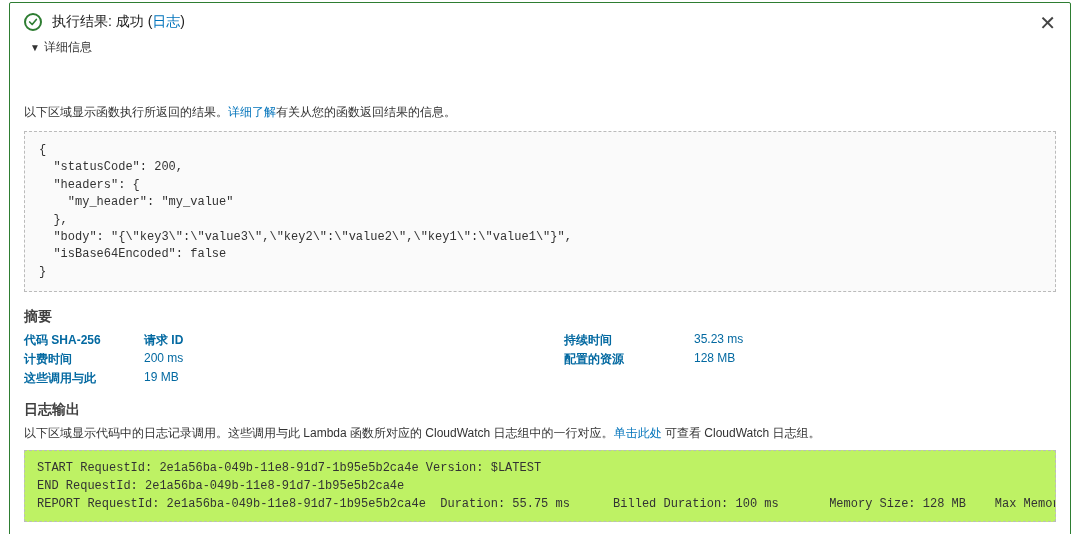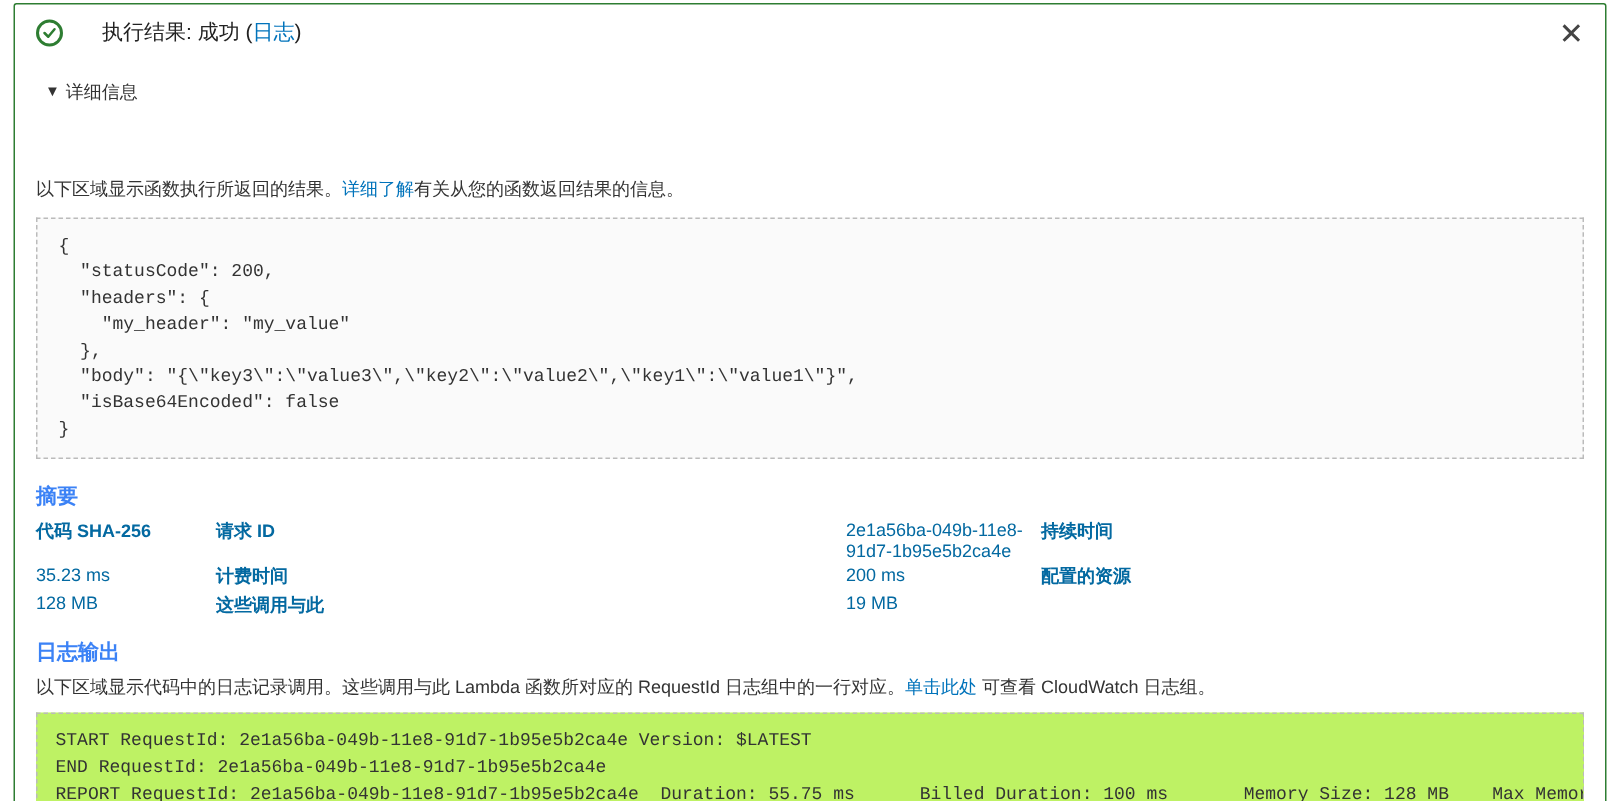--- a/index.html
+++ b/index.html
@@ -16,22 +16,21 @@
     width: 1062px;
     margin: 2px 9px;
     padding: 10px 14px 14px 14px;
     position: relative;
   }
   .header-row {
     display: flex;
     align-items: center;
     font-size: 14px;
     color: #222;
-    margin-bottom: 22px;
-    gap: 16px;
+    margin-bottom: 8px;
   }
   .check-icon {
     width: 18px; height: 18px;
     border: 2px solid #2e7d32;
     border-radius: 50%;
     display: inline-flex;
     align-items: center;
     justify-content: center;
     margin-right: 10px;
     flex-shrink: 0;
@@ -71,21 +70,21 @@
     font-size: 12px;
     color: #333;
     white-space: pre;
     line-height: 1.45;
     margin-bottom: 16px;
     overflow-x: auto;
   }
   .section-title {
     font-size: 14px;
     font-weight: bold;
-    color: #3b82f6;
+    color: #404040;
     margin-bottom: 6px;
   }
   .summary-grid {
     display: grid;
     grid-template-columns: 120px 420px 130px auto;
     row-gap: 2px;
     font-size: 12px;
     color: #0369a1;
     margin-bottom: 14px;
   }
@@ -141,36 +140,35 @@
   },
   "body": "{\"key3\":\"value3\",\"key2\":\"value2\",\"key1\":\"value1\"}",
   "isBase64Encoded": false
 }</div>
 
   <div class="section-title">摘要</div>
 
   <div class="summary-grid">
     <div class="lbl">代码 SHA-256</div>
     <div class="lbl">请求 ID</div>
-    <div>2e1a56ba-049b-11e8-91d7-1b95e5b2ca4e</div>
 
     <div class="lbl">持续时间</div>
     <div>35.23 ms</div>
     <div class="lbl">计费时间</div>
     <div>200 ms</div>
 
     <div class="lbl">配置的资源</div>
     <div>128 MB</div>
     <div class="lbl">这些调用与此</div>
     <div>19 MB</div>
   </div>
 
   <div class="section-title">日志输出</div>
 
   <div class="log-desc">
-    <span>以下区域显示代码中的日志记录调用。这些调用与此 Lambda 函数所对应的 RequestId 日志组中的一行对应。</span><span class="link">单击此处</span><span> 可查看 CloudWatch 日志组。</span>
+    <span>以下区域显示代码中的日志记录调用。这些调用与此 Lambda 函数所对应的 CloudWatch 日志组中的一行对应。</span><span class="link">单击此处</span><span> 可查看 CloudWatch 日志组。</span>
   </div>
 
   <div class="log-box">START RequestId: 2e1a56ba-049b-11e8-91d7-1b95e5b2ca4e Version: $LATEST
 END RequestId: 2e1a56ba-049b-11e8-91d7-1b95e5b2ca4e
 REPORT RequestId: 2e1a56ba-049b-11e8-91d7-1b95e5b2ca4e  Duration: 55.75 ms      Billed Duration: 100 ms       Memory Size: 128 MB    Max Memory Used: 19 MB</div>
 
 </div>
 
 </body></html>

